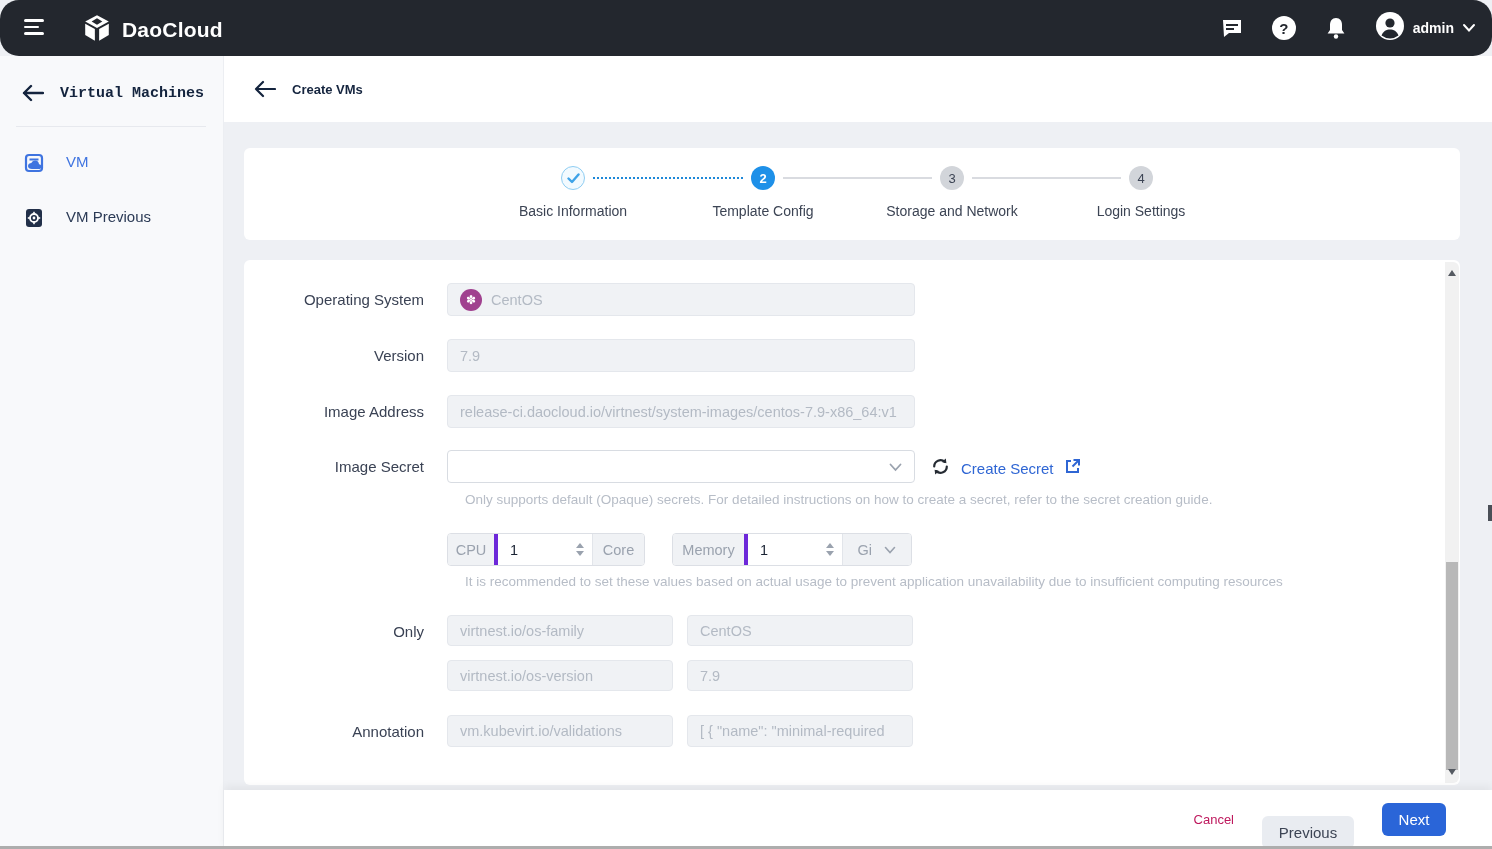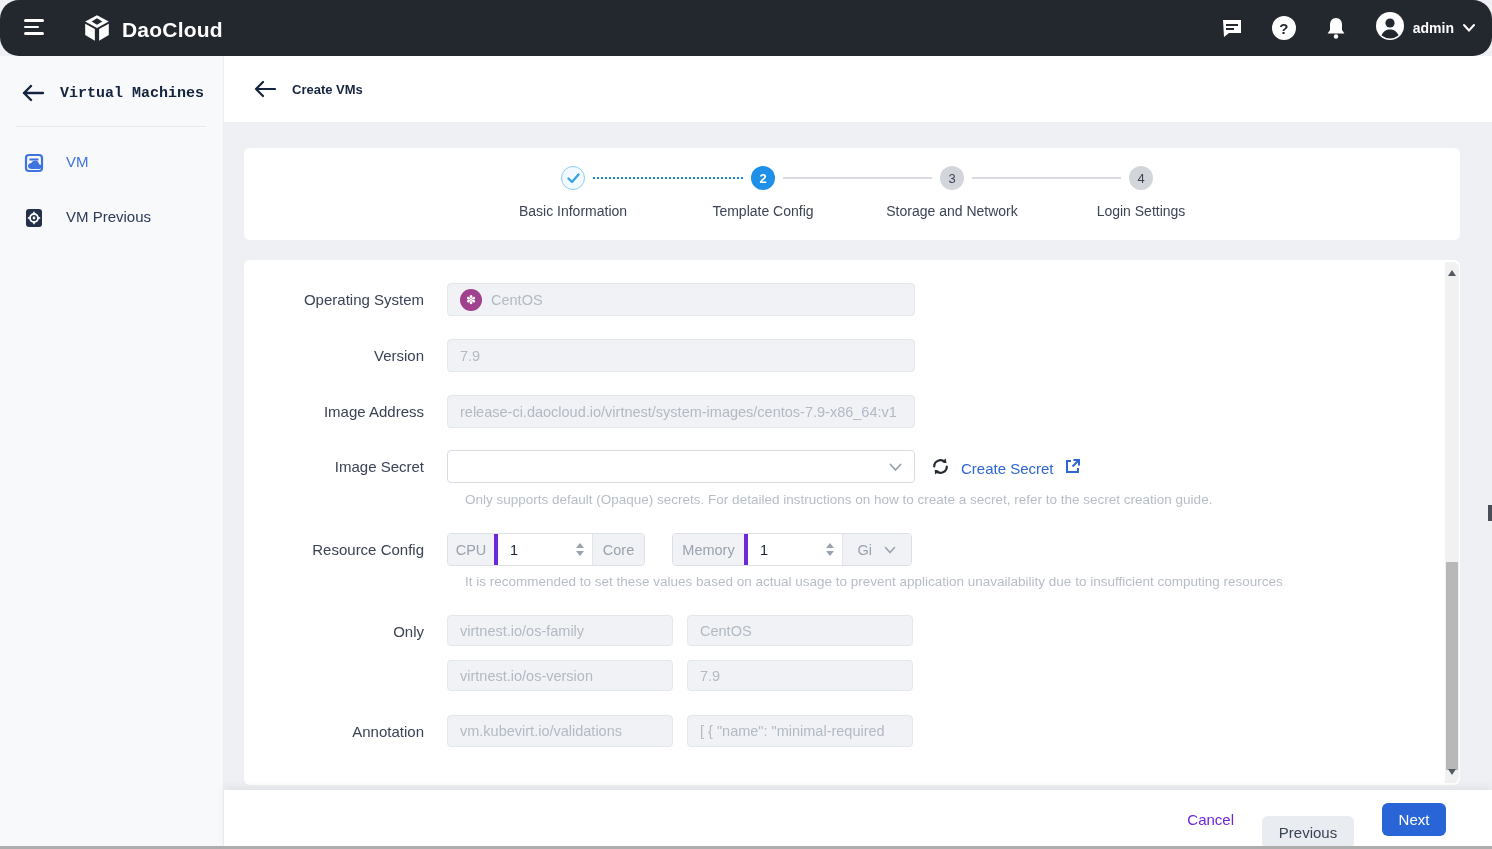--- a/index.html
+++ b/index.html
@@ -68,21 +68,21 @@
   .link-row { position:absolute; display:flex; align-items:center; gap:10px; }
   .create-secret { color:#2f66d4; font-size:15px; cursor:pointer; }
 
   
   .v-scroll { position:absolute; right:1px; top:2px; width:14px; height:521px; background:#f1f1f1; border-radius:0 6px 6px 0; }
   .v-thumb { position:absolute; left:1px; width:12px; top:300px; height:208px; background:#b8b8b8; cursor:pointer; }
   .scroll-arrow { position:absolute; left:3px; width:0; height:0; border-left:4px solid transparent; border-right:4px solid transparent; cursor:pointer; }
 
   
   .footer-bar { position:absolute; left:224px; top:790px; width:1268px; height:59px; background:#fff; box-shadow:0 -4px 8px rgba(0,0,0,.05); display:flex; align-items:center; justify-content:flex-end; gap:28px; padding-right:46px; }
-  .btn-text { font-size:15px; color:#6d28d9; cursor:pointer;margin-left:44px; }
+  .btn-text { font-size:13px; color:#be185d; cursor:pointer;margin-left:44px; }
   .btn { height:33px; border:none; border-radius:6px; font-size:15px; font-family:"Liberation Sans", sans-serif; cursor:pointer; }
   .btn-prev { background:#e9ecf1; color:#3c4454; width:92px;margin-top:26px; }
   .btn-next { background:#2a65d8; color:#fff; width:64px; }
 
   .page-vthumb { position:absolute; right:0; top:505px; width:4px; height:16px; background:#4a4f57; }
   .page-hbar { position:absolute; left:0; top:846px; width:1492px; height:3px; background:#adadad; }
 </style>
 </head>
 <body>
 
@@ -246,21 +246,20 @@
     <span>
       <svg width="17" height="17" viewBox="0 0 17 17">
           <path d="M7 3H3v11h11v-4" fill="none" stroke="#2f66d4" stroke-width="2"></path>
           <path d="M9.5 2h5.5v5.5" fill="none" stroke="#2f66d4" stroke-width="2"></path>
           <path d="M15 2 8.5 8.5" fill="none" stroke="#2f66d4" stroke-width="2"></path>
         </svg>
     </span>
   </div>
   <div class="helper" style="top:232px">Only supports default (Opaque) secrets. For detailed instructions on how to create a secret, refer to the secret creation guide.</div>
 
-  <div class="f-label" style="top:273px">Resource Config</div>
   <div class="res-group" style="left:203px; top:273px; width:198px">
     <div class="res-seg res-unit-lbl" style="width:50px">CPU</div>
     <div class="res-seg res-input" style="width:96px">
       <span>1</span>
       <span class="spinner">
         <span class="spin-arrow spin-up"></span>
         <span class="spin-arrow spin-down"></span>
       </span>
     </div>
     <div class="res-seg res-suffix" style="width:52px">Core</div>

